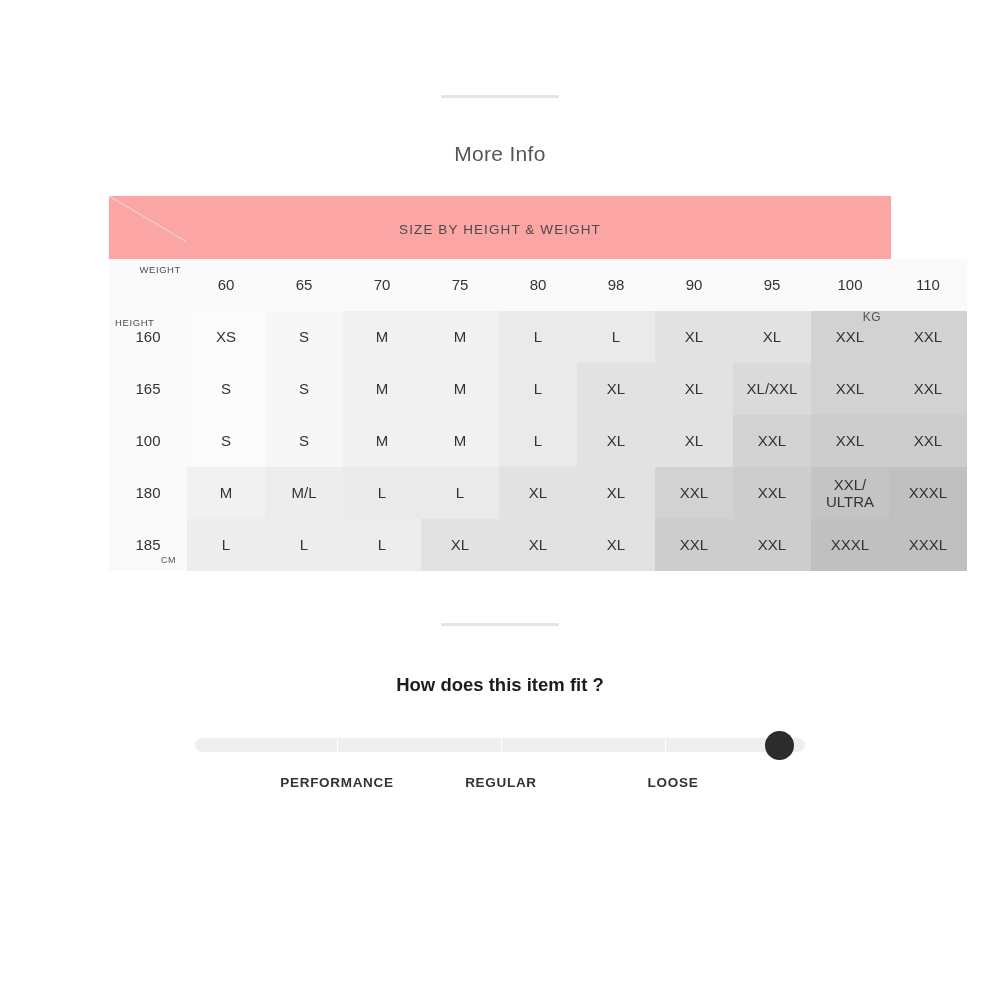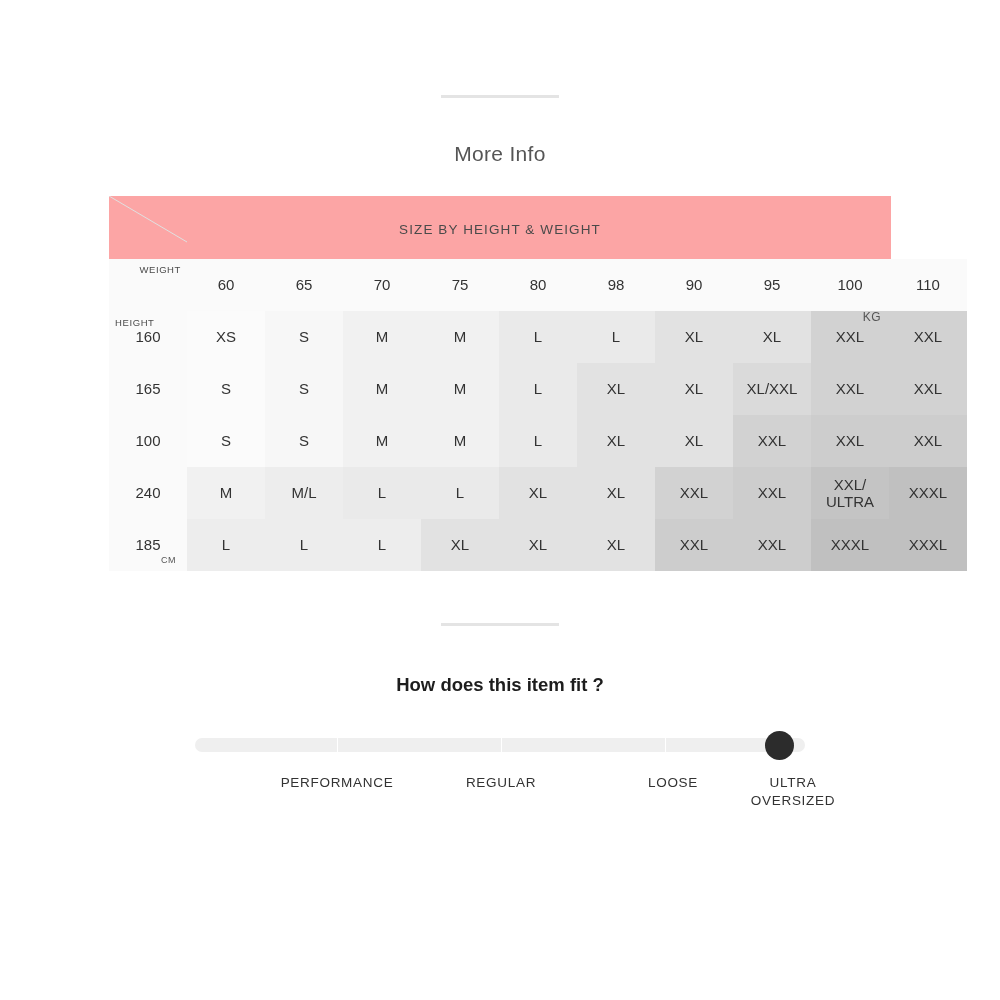--- a/index.html
+++ b/index.html
@@ -191,23 +191,24 @@
   .slider-labels {
     position: relative;
     height: 50px;
     margin-top: 22px;
   }
   .slider-labels span {
     position: absolute;
     font-size: 13.5px;
     letter-spacing: 0.7px;
     color: #333333;
-    text-align: center;
+    text-align: right;
     transform: translateX(-50%);
     line-height: 1.35;
+    font-weight: bold;
   }
 </style>
 </head>
 <body>
 
 <div class="page">
 
   <div class="divider divider-top"></div>
 
   <div class="more-info">More Info</div>
@@ -272,21 +273,21 @@
           <td class="cell" style="background: rgb(241, 241, 241);">M</td>
           <td class="cell" style="background: rgb(241, 241, 241);">M</td>
           <td class="cell" style="background: rgb(234, 234, 234);">L</td>
           <td class="cell" style="background: rgb(226, 226, 226);">XL</td>
           <td class="cell" style="background: rgb(226, 226, 226);">XL</td>
           <td class="cell" style="background: rgb(210, 210, 210);">XXL</td>
           <td class="cell" style="background: rgb(205, 205, 205);">XXL</td>
           <td class="cell" style="background: rgb(205, 205, 205);">XXL</td>
         </tr>
         <tr>
-          <td class="row-head">240</td>
+          <td class="row-head">180</td>
           <td class="cell" style="background: rgb(241, 241, 241);">M</td>
           <td class="cell" style="background: rgb(237, 237, 237);">M/L</td>
           <td class="cell" style="background: rgb(234, 234, 234);">L</td>
           <td class="cell" style="background: rgb(234, 234, 234);">L</td>
           <td class="cell" style="background: rgb(226, 226, 226);">XL</td>
           <td class="cell" style="background: rgb(226, 226, 226);">XL</td>
           <td class="cell" style="background: rgb(210, 210, 210);">XXL</td>
           <td class="cell" style="background: rgb(205, 205, 205);">XXL</td>
           <td class="cell" style="background: rgb(196, 196, 196);">XXL/ ULTRA</td>
           <td class="cell" style="background: rgb(192, 192, 192);">XXXL</td>
@@ -318,17 +319,16 @@
     <div class="slider-track">
       <div class="tick" style="left:142px;"></div>
       <div class="tick" style="left:306px;"></div>
       <div class="tick" style="left:470px;"></div>
       <div class="knob" style="left:570px;"></div>
     </div>
     <div class="slider-labels">
       <span style="left:142px;">PERFORMANCE</span>
       <span style="left:306px;">REGULAR</span>
       <span style="left:478px;">LOOSE</span>
-      <span style="left:598px; width:110px;">ULTRA OVERSIZED</span>
     </div>
   </div>
 
 </div>
 
 </body></html>

